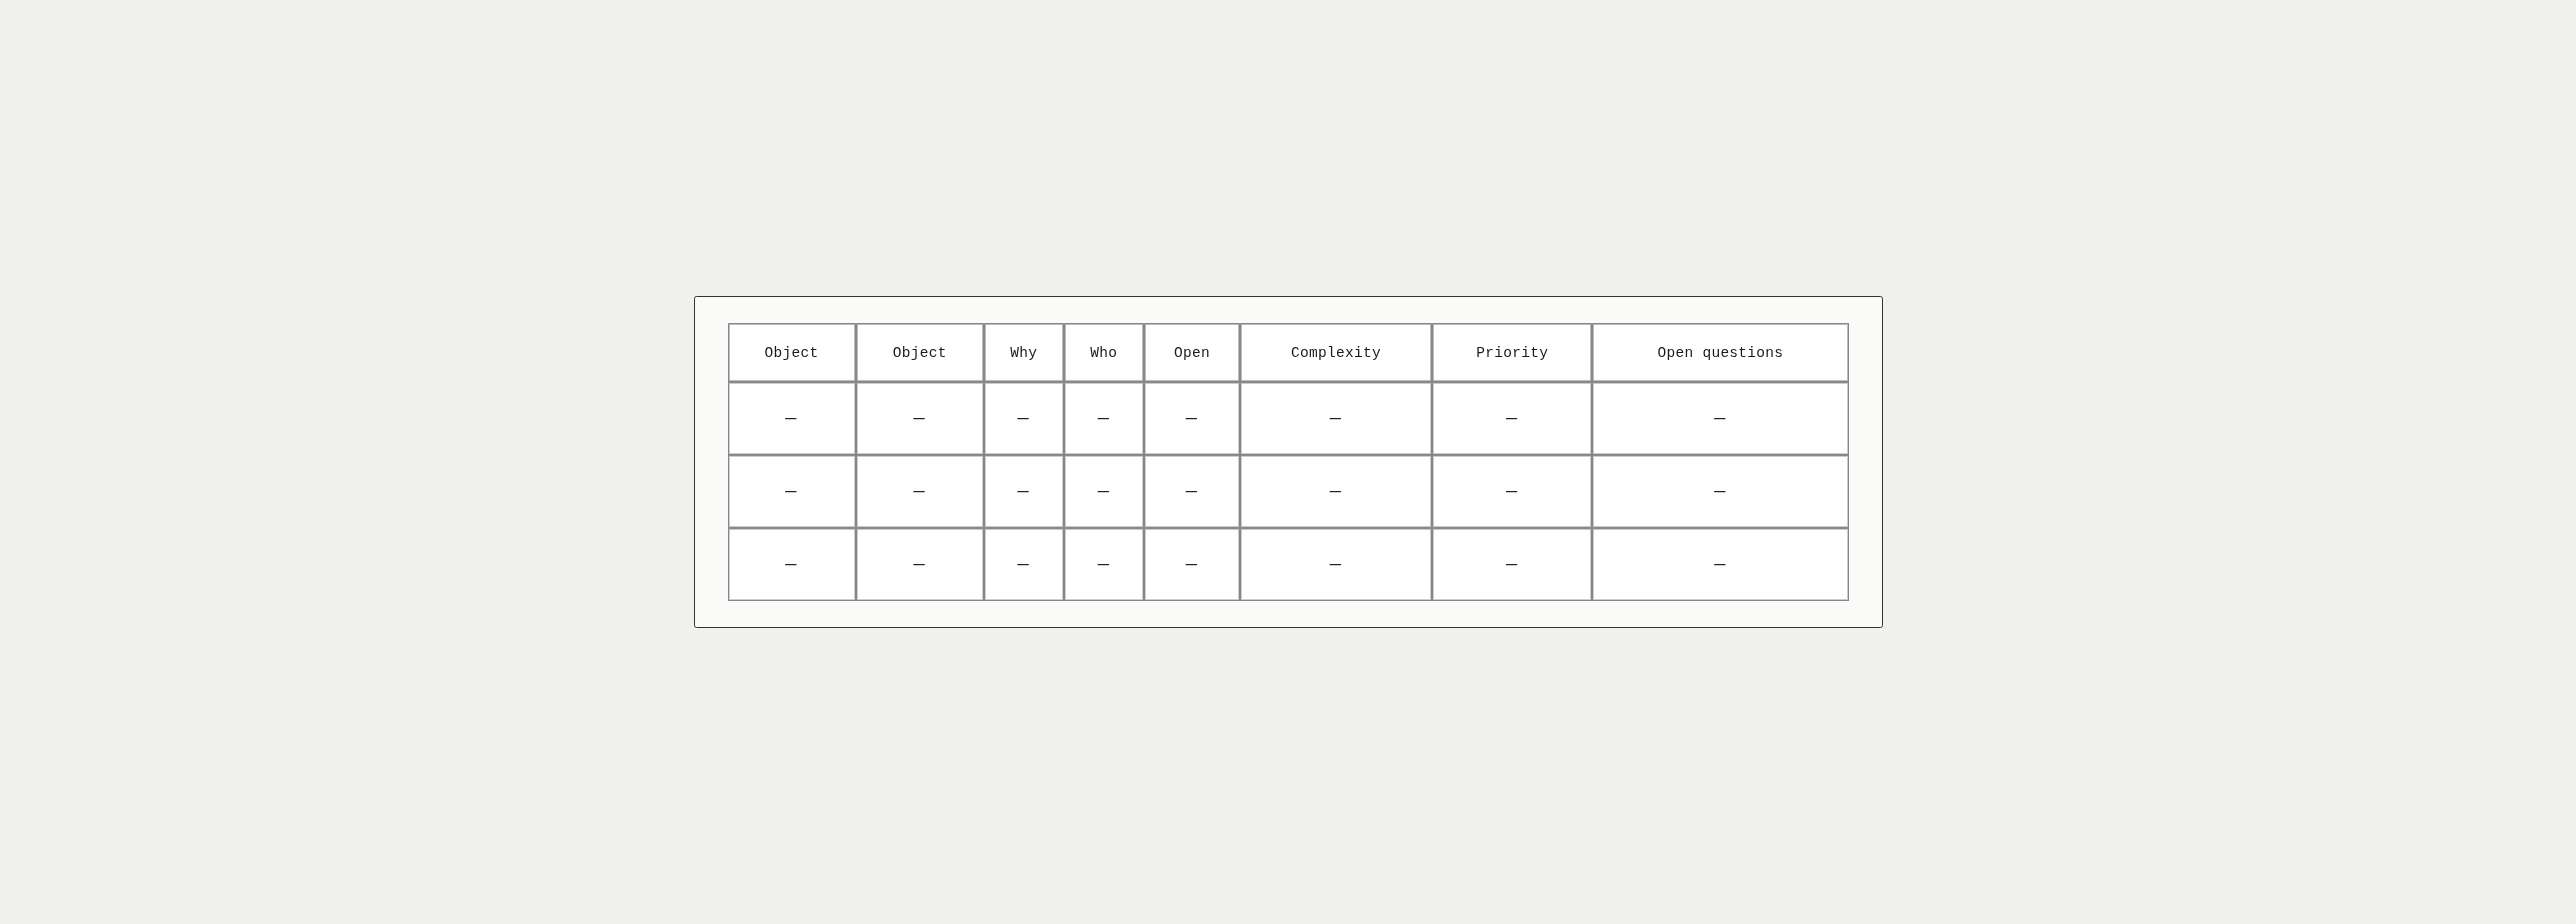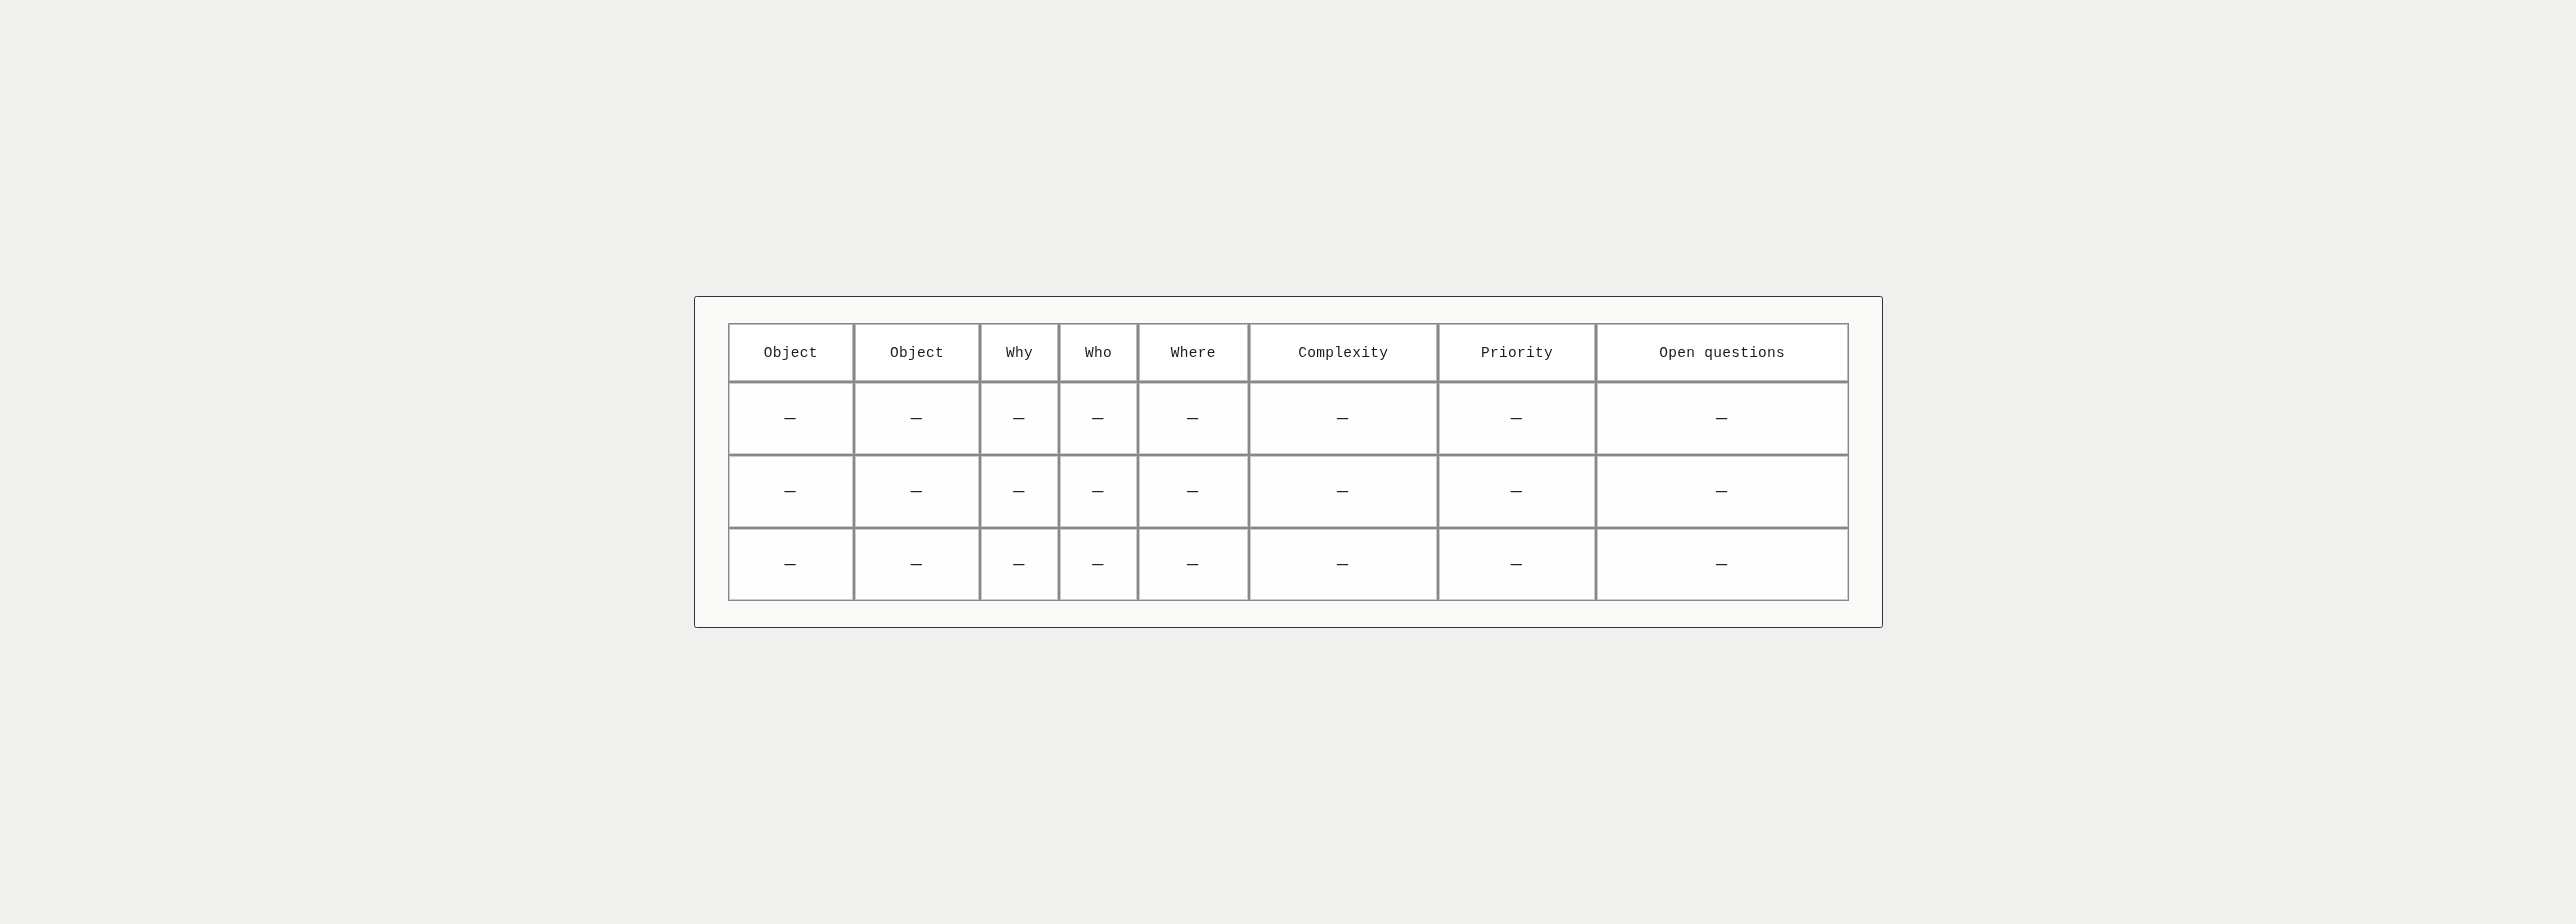--- a/index.html
+++ b/index.html
@@ -119,21 +119,21 @@
             <span class="header-text">Why</span>
           </div>
         </th>
         <th>
           <div class="cell-content">
             <span class="header-text">Who</span>
           </div>
         </th>
         <th>
           <div class="cell-content">
-            <span class="header-text">Where</span>
+            <span class="header-text">Open</span>
           </div>
         </th>
         <th>
           <div class="cell-content">
             <span class="header-text">Complexity</span>
           </div>
         </th>
         <th>
           <div class="cell-content">
             <span class="header-text">Priority</span>

